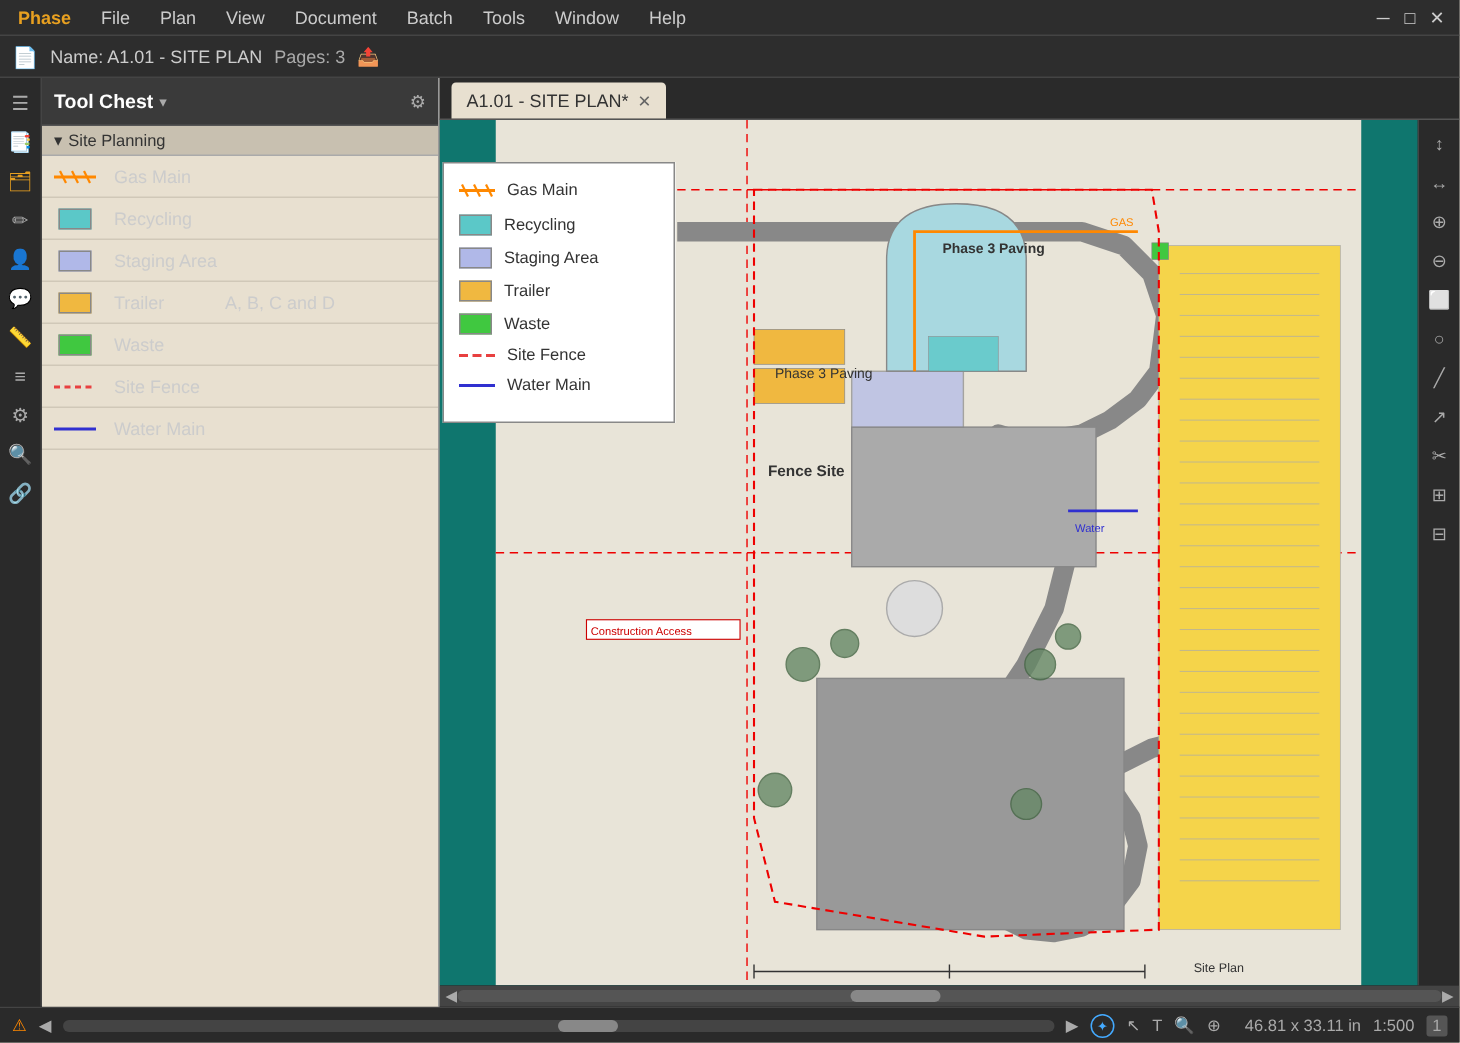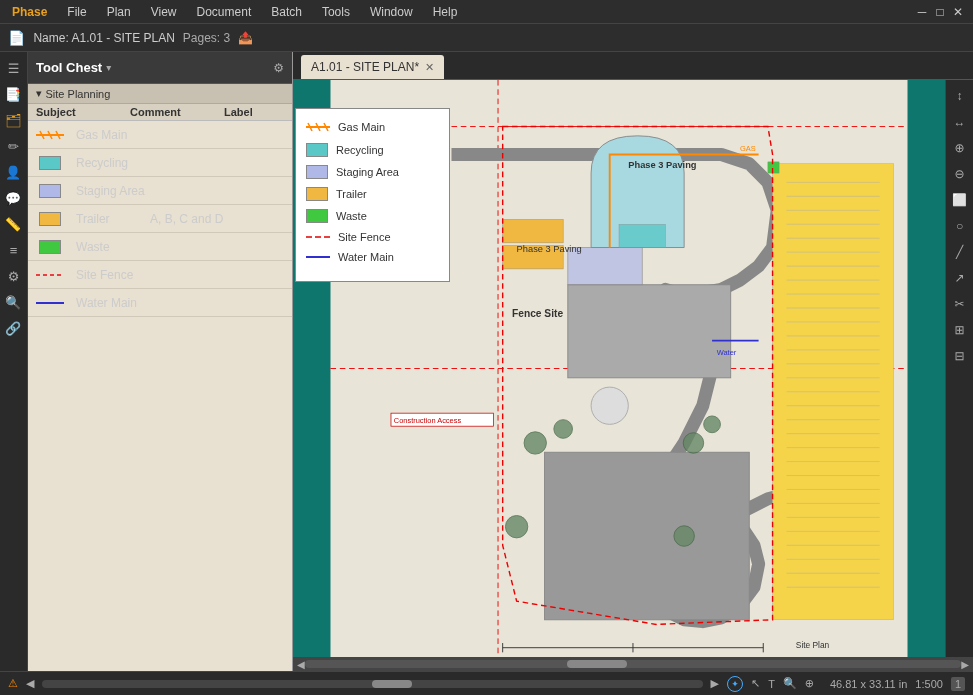--- a/index.html
+++ b/index.html
@@ -348,25 +348,20 @@
       <span class="tool-chest-title">Tool Chest</span>
       <span class="tool-chest-arrow">▾</span>
       <span class="tool-chest-settings" style="margin-left:auto;">⚙</span>
     </div>
 
     <div class="section-header">
       <span>▾</span>
       <span>Site Planning</span>
     </div>
 
-    <div class="table-header">
-      <span>Subject</span>
-      <span>Comment</span>
-      <span>Label</span>
-    </div>
 
     <div class="legend-list">
 
       <div class="legend-item">
         <div class="legend-swatch">
           <svg width="28" height="16">
               <line x1="0" y1="8" x2="28" y2="8" stroke="#f80" stroke-width="2"></line>
               <line x1="4" y1="4" x2="8" y2="12" stroke="#f80" stroke-width="1.5"></line>
               <line x1="12" y1="4" x2="16" y2="12" stroke="#f80" stroke-width="1.5"></line>
               <line x1="20" y1="4" x2="24" y2="12" stroke="#f80" stroke-width="1.5"></line>

